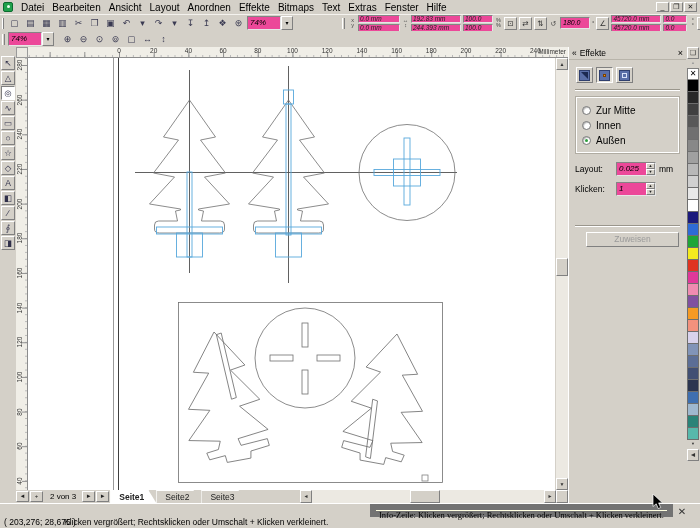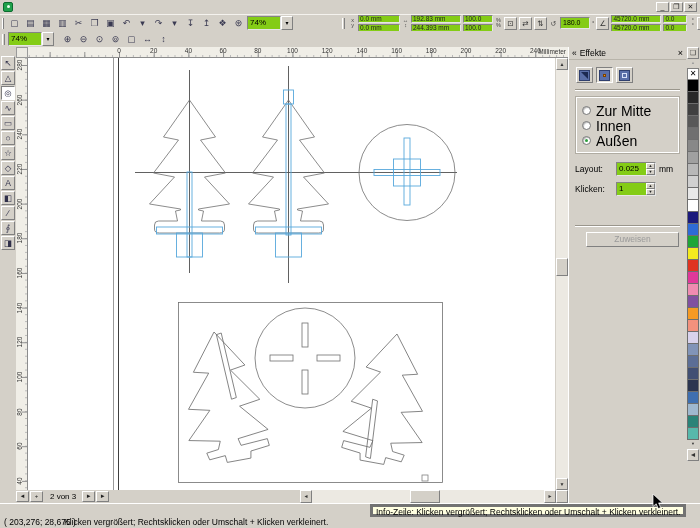--- a/index.html
+++ b/index.html
@@ -2,21 +2,21 @@
 <html style="--outline: #6f6f6f; --guideline: #4f4f4f; --slot-blue: #58a8dc; --tooltip-bg: #ffffe1;"><head>
 <meta charset="utf-8">
 <style>
   * { box-sizing: border-box; margin: 0; padding: 0; }
   html,body { width:700px; height:528px; overflow:hidden; }
   body { font-family:"Liberation Sans", sans-serif; background:#d4d0c8; }
   .app { position:relative; width:700px; height:528px; background:#d4d0c8; font-size:10px; color:#000; }
 
   .r { border:1px solid; border-color:#fff #808080 #808080 #fff; }
   .s { border:1px solid; border-color:#808080 #fff #fff #808080; }
-  .fieldb { background:#84cc16; border:1px solid; border-color:#848484 #e6e6e6 #e6e6e6 #848484; }
+  .fieldb { background:#ec4899; border:1px solid; border-color:#848484 #e6e6e6 #e6e6e6 #848484;font-style:italic; }
 
   
   .menubar { position:absolute; left:0; top:0; width:700px; height:14px; display:flex; align-items:center; }
   .app-icon { width:10px; height:10px; margin:0 4px 0 3px; background:#1fa14b; border:1px solid #0b6b2e; border-radius:2px; position:relative; }
   .app-icon::after { content:""; position:absolute; left:3px; top:2px; width:3px; height:3px; background:#eaffef; border-radius:50%; }
   .menu-item { padding:0 4px; font-size:10px; line-height:13px; }
   .win-controls { margin-left:auto; display:flex; gap:1px; padding-right:3px; }
   .wbtn { width:13px; height:10px; background:#d4d0c8; font-size:7px; line-height:8px; text-align:center; color:#222; }
 
   
@@ -87,21 +87,21 @@
   .modes { display:flex; gap:3px; margin:2px 0 6px 2px; }
   .mbtn { width:17px; height:16px; display:flex; align-items:center; justify-content:center; background:#d4d0c8; }
   .mbtn.pressed { border-color:#808080 #fff #fff #808080; background:#e6e2da; }
   .mico { width:11px; height:11px; background:#5a6fa8; position:relative; border:1px solid #2f3f6e; }
   .mico i { position:absolute; display:block; }
   .mico.center i { left:1px; top:1px; width:0; height:0; border-left:7px solid #1c2a52; border-top:7px solid transparent; transform:rotate(180deg); }
   .mico.inside i { left:3px; top:3px; width:3px; height:3px; background:#f59a23; border:1px solid #7a4200; }
   .mico.outside i { left:2px; top:2px; width:5px; height:5px; border:1px solid #d8e2f8; }
   .dsep { height:2px; border-top:1px solid #9a968c; border-bottom:1px solid #fff; margin:5px 1px; }
   .groupbox { border:1px solid #b0aca2; box-shadow:inset 0 0 0 1px #fff; padding:6px 6px 5px 6px; margin:2px 1px 8px 1px; }
-  .radio { display:flex; align-items:center; gap:5px; font-size:14px; height:15px; }
+  .radio { display:flex; align-items:center; gap:5px; font-size:10px; height:15px; }
   .rdot { width:9px; height:9px; border-radius:50%; background:#fff; border:1px solid #777; box-shadow:inset 1px 1px 1px #bbb; position:relative; }
   .radio.checked .rdot::after { content:""; position:absolute; left:2px; top:2px; width:3px; height:3px; border-radius:50%; background:#2f9e3f; }
   .drow { display:flex; align-items:center; gap:3px; margin:0 1px 7px 1px; font-size:8.5px; }
   .dlabel { width:38px; }
   .spin { position:relative; width:40px; height:13px; }
   .spin .sval { display:block; width:100%; height:100%; font-size:8px; line-height:11px; padding:0 10px 12px 2px; }
   .spinbtns { position:absolute; right:1px; top:1px; width:9px; height:11px; display:flex; flex-direction:column; }
   .spinbtns span { flex:1; background:#d4d0c8; font-size:4px; line-height:4px; text-align:center; color:#222; }
   .dgap { height:18px; }
   .apply { height:15px; margin:4px 2px 0 12px; background:#d4d0c8; color:#9a9a9a; font-size:8.5px; text-align:center; line-height:13px; }
@@ -113,30 +113,44 @@
   .nocolor { width:12px; height:12px; background:#fff; border:1px solid #808080; font-size:8px; line-height:10px; text-align:center; color:#000; }
   .swatch { width:12px; height:12px; border:1px solid #6e6e6e; border-top-width:0; }
 
   
   .statusbar { position:absolute; left:0; top:503px; width:700px; height:25px; border-top:1px solid #fff; }
   .scoords { position:absolute; left:4px; top:13px; font-size:8.5px; }
   .smsg { position:absolute; left:64px; top:13px; font-size:8.5px; }
   .snofill { position:absolute; left:674px; top:2px; width:16px; height:12px; font-size:10px; line-height:11px; text-align:center; color:#333; }
 
   
-  .tooltip { position:absolute; left:370px; top:504px; height:13px; background:var(--tooltip-bg); border:3px solid #737373; font-size:8.5px; line-height:11px; padding:0 3px; white-space:nowrap; z-index:20; }
+  .tooltip { position:absolute; left:370px; top:504px; height:13px; background:var(--tooltip-bg); border:6px solid #737373; font-size:8.5px; line-height:11px; padding:0 3px; white-space:nowrap; z-index:20;font-family:Liberation Serif, serif; }
   .cursor { position:absolute; left:652px; top:494px; z-index:30; }
 </style>
 </head>
 <body>
 
 <div class="app">
 
   <div class="menubar">
     <span class="app-icon"></span>
+    <span style="display:flex;">
+
+    <span class="menu-item">Datei</span>
+        <span class="menu-item">Bearbeiten</span>
+        <span class="menu-item">Ansicht</span>
+        <span class="menu-item">Layout</span>
+        <span class="menu-item">Anordnen</span>
+        <span class="menu-item">Effekte</span>
+        <span class="menu-item">Bitmaps</span>
+        <span class="menu-item">Text</span>
+        <span class="menu-item">Extras</span>
+        <span class="menu-item">Fenster</span>
+        <span class="menu-item">Hilfe</span>
+      </span>
     <span class="win-controls">
       <span class="wbtn r">_</span>
       <span class="wbtn r">❐</span>
       <span class="wbtn r">✕</span>
     </span>
   </div>
 
   <div class="toolbar1">
     <span class="grip"></span>
     <span style="display:flex;gap:1px;">
@@ -376,20 +390,26 @@
     <span class="vthumb r"></span>
     <span class="sbtn r" style="top:420px;">▼</span>
   </div>
 
   <div class="bottombar">
     <span class="navbtn r">◄</span>
     <span class="navbtn r">+</span>
     <span class="navlabel">2 von 3</span>
     <span class="navbtn r">►</span>
     <span class="navbtn r">►</span>
+    <span style="display:flex;">
+
+    <span class="ptab active">Seite1</span>
+        <span class="ptab">Seite2</span>
+        <span class="ptab">Seite3</span>
+      </span>
   </div>
 
   <div class="hscroll">
     <span class="sbtn r" style="left:0;top:0;height:13px;">◄</span>
     <span class="hthumb r"></span>
     <span class="sbtn r" style="left:244px;top:0;height:13px;">►</span>
   </div>
   <div class="scorner r"></div>
 
   <div class="docker">

